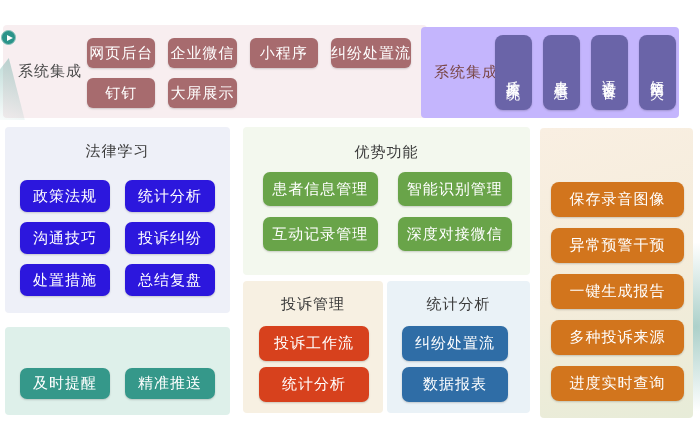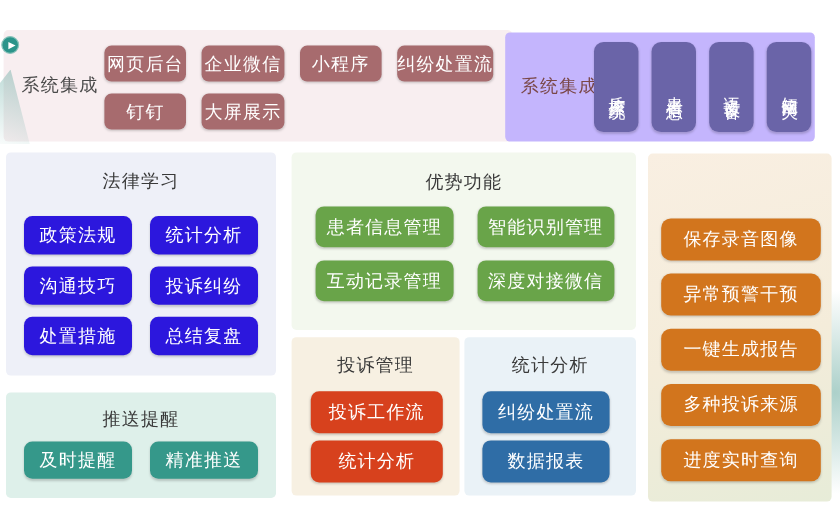--- a/index.html
+++ b/index.html
@@ -139,21 +139,20 @@
       <div class="btn btn-indigo">政策法规</div>
       <div class="btn btn-indigo">统计分析</div>
       <div class="btn btn-indigo">沟通技巧</div>
       <div class="btn btn-indigo">投诉纠纷</div>
       <div class="btn btn-indigo">处置措施</div>
       <div class="btn btn-indigo">总结复盘</div>
     </div>
   </div>
 
   <div class="panel panel-push">
-    <div class="panel-title">推送提醒</div>
     <div class="push-grid">
       <div class="btn btn-teal">及时提醒</div>
       <div class="btn btn-teal">精准推送</div>
     </div>
   </div>
 
   <div class="panel panel-advantage">
     <div class="panel-title">优势功能</div>
     <div class="adv-grid">
       <div class="btn btn-green">患者信息管理</div>

